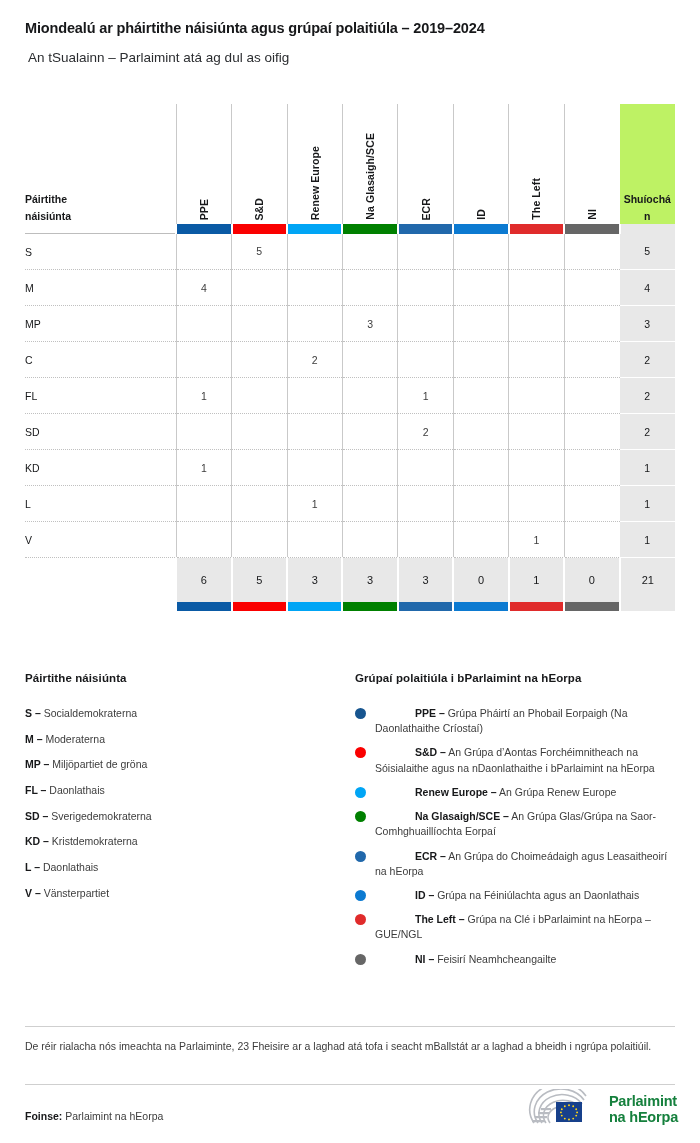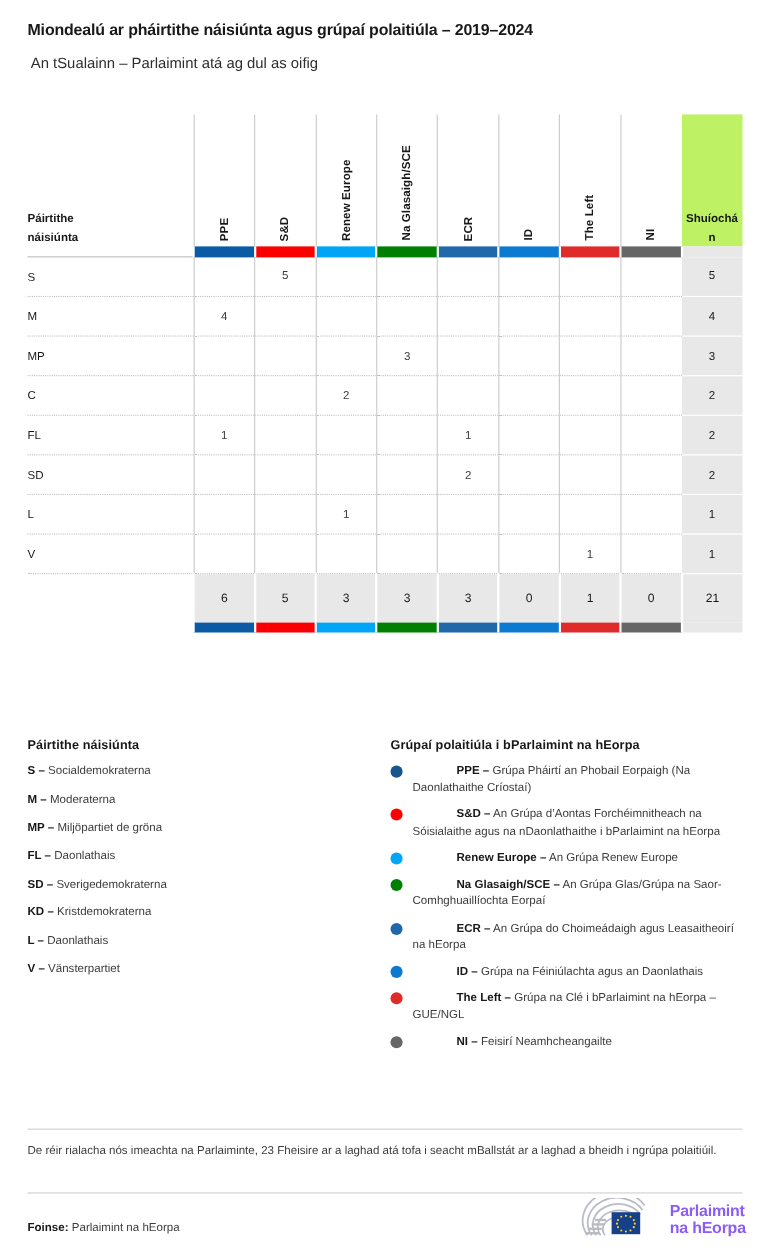--- a/index.html
+++ b/index.html
@@ -178,21 +178,21 @@
     left: 25px;
     width: 650px;
     display: flex;
   }
   .legend-col-left { width: 320px; padding-right: 10px; }
   .legend-col-right { width: 320px; }
   .legend-head {
     font-size: 11.5px;
     font-weight: bold;
     color: #17181a;
-    margin-bottom: 10px;
+    margin-bottom: 22px;
     letter-spacing: 0.1px;
   }
   .np-item {
     font-size: 10.5px;
     color: #3c3c3c;
     line-height: 1.35;
     margin-bottom: 11.5px;
   }
   .np-item b { color: #17181a; font-weight: bold; }
 
@@ -252,21 +252,21 @@
     right: 22px;
     top: 1089px;
     display: flex;
     align-items: center;
   }
   .logo-text {
     margin-left: 9px;
     font-size: 14.5px;
     font-weight: bold;
     line-height: 1.12;
-    color: #8b5cf6;
+    color: #15803d;
     letter-spacing: -0.2px;
   }
 </style>
 </head>
 <body>
 
 <div class="title-block">
   <h1 class="main-title">Miondealú ar pháirtithe náisiúnta agus grúpaí polaitiúla – 2019–2024</h1>
   <h2 class="sub-title">An tSualainn – Parlaimint atá ag dul as oifig</h2>
 </div>
@@ -382,20 +382,32 @@
           <td class="rlabel">SD</td>
           <td class="rcell"></td>
           <td class="rcell"></td>
           <td class="rcell"></td>
           <td class="rcell"></td>
           <td class="rcell">2</td>
           <td class="rcell"></td>
           <td class="rcell"></td>
           <td class="rcell"></td>
           <td class="rseat">2</td>
+        </tr>
+        <tr class="drow">
+          <td class="rlabel">KD</td>
+          <td class="rcell">1</td>
+          <td class="rcell"></td>
+          <td class="rcell"></td>
+          <td class="rcell"></td>
+          <td class="rcell"></td>
+          <td class="rcell"></td>
+          <td class="rcell"></td>
+          <td class="rcell"></td>
+          <td class="rseat">1</td>
         </tr>
         <tr class="drow">
           <td class="rlabel">L</td>
           <td class="rcell"></td>
           <td class="rcell"></td>
           <td class="rcell">1</td>
           <td class="rcell"></td>
           <td class="rcell"></td>
           <td class="rcell"></td>
           <td class="rcell"></td>

